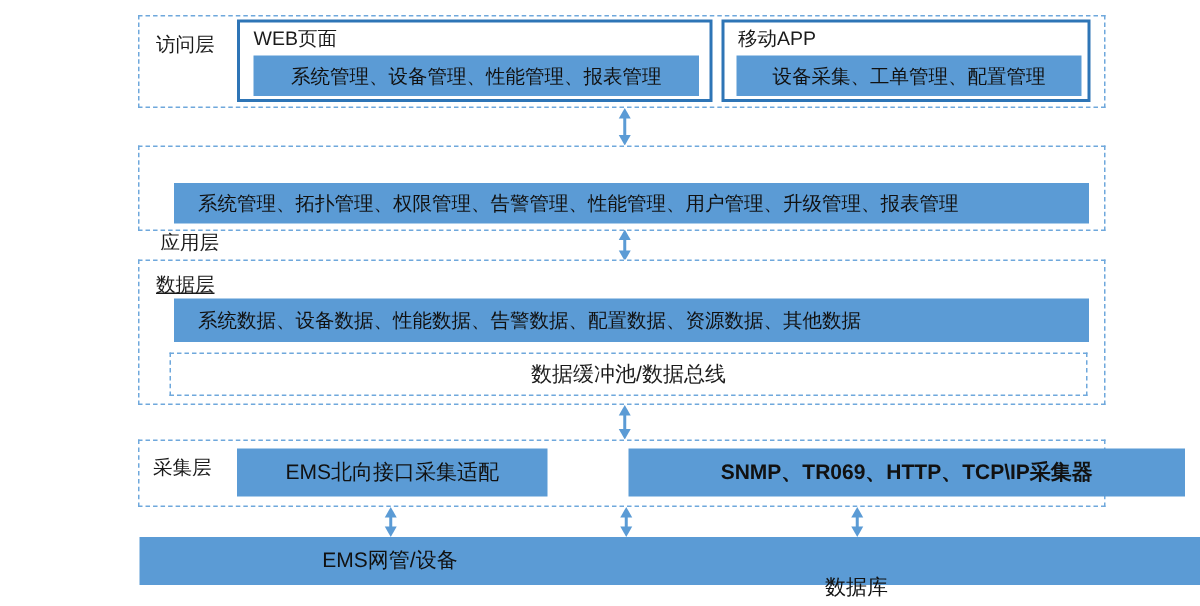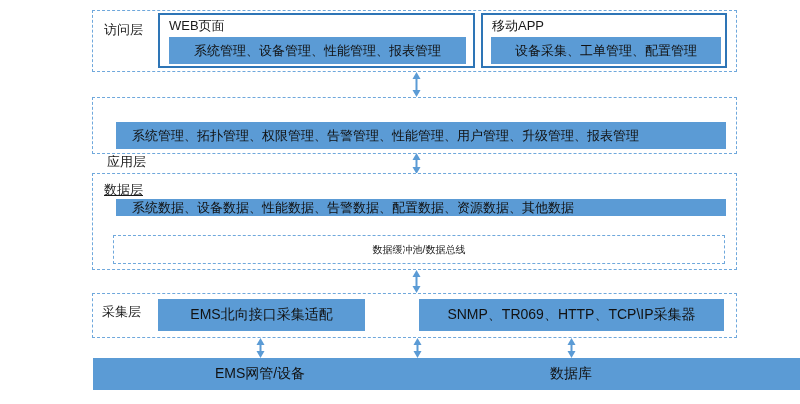--- a/index.html
+++ b/index.html
@@ -45,21 +45,21 @@
     align-items:center;
     white-space:nowrap;
     overflow:hidden;
   }
   .bar.center { justify-content:center; }
   .bar.left   { padding-left:16px; }
   .bus {
     position:absolute;
     border:1px dashed #6FA8DC;
     background:#ffffff;
-    font-size:10px;
+    font-size:14px;
     display:flex;
     align-items:center;
     justify-content:center;
   }
   .varrow { position:absolute; }
   .banner {
     position:absolute;
     left:93px; top:358px;
     width:726px; height:32px;
     background:#5B9BD5;
@@ -104,34 +104,34 @@
   </div>
 
   <svg class="varrow" style="left:410px; top:153px;" width="13" height="21" viewBox="0 0 13 21">
     <line x1="6.5" y1="5" x2="6.5" y2="16" stroke="#5B9BD5" stroke-width="2"></line>
     <polygon points="6.5,0 2.5,7 10.5,7" fill="#5B9BD5"></polygon>
     <polygon points="6.5,21 2.5,14 10.5,14" fill="#5B9BD5"></polygon>
   </svg>
 
   <div class="dashed-box" style="left:92px; top:173px; width:645px; height:97px;">
     <div class="layer-label" style="left:11px; top:7px;text-decoration:underline;">数据层</div>
-    <div class="bar left" style="left:23px; top:25px; width:610px; height:17px;">系统数据、设备数据、性能数据、告警数据、配置数据、资源数据、其他数据</div>
+    <div class="bar left" style="left:23px; top:25px; width:610px; height:29px;">系统数据、设备数据、性能数据、告警数据、配置数据、资源数据、其他数据</div>
     <div class="bus" style="left:20px; top:61px; width:612px; height:29px;">数据缓冲池/数据总线</div>
   </div>
 
   <svg class="varrow" style="left:410px; top:270px;" width="13" height="23" viewBox="0 0 13 23">
     <line x1="6.5" y1="5" x2="6.5" y2="18" stroke="#5B9BD5" stroke-width="2"></line>
     <polygon points="6.5,0 2.5,7 10.5,7" fill="#5B9BD5"></polygon>
     <polygon points="6.5,23 2.5,16 10.5,16" fill="#5B9BD5"></polygon>
   </svg>
 
   <div class="dashed-box" style="left:92px; top:293px; width:645px; height:45px;">
     <div class="layer-label" style="left:9px; top:9px;">采集层</div>
     <div class="bar center" style="left:65px; top:5px; width:207px; height:32px; font-size:14px;">EMS北向接口采集适配</div>
-    <div class="bar center" style="left:326px; top:5px; width:305px; height:32px; font-size:14px;">SNMP、TR069、HTTP、TCP\IP采集器</div>
+    <div class="bar center" style="left:326px; top:5px; width:371px; height:32px; font-size:14px;font-weight:bold;">SNMP、TR069、HTTP、TCP\IP采集器</div>
   </div>
 
   <svg class="varrow" style="left:254px; top:338px;" width="13" height="20" viewBox="0 0 13 20">
     <line x1="6.5" y1="5" x2="6.5" y2="15" stroke="#5B9BD5" stroke-width="2"></line>
     <polygon points="6.5,0 2.5,7 10.5,7" fill="#5B9BD5"></polygon>
     <polygon points="6.5,20 2.5,13 10.5,13" fill="#5B9BD5"></polygon>
   </svg>
   <svg class="varrow" style="left:411px; top:338px;" width="13" height="20" viewBox="0 0 13 20">
     <line x1="6.5" y1="5" x2="6.5" y2="15" stroke="#5B9BD5" stroke-width="2"></line>
     <polygon points="6.5,0 2.5,7 10.5,7" fill="#5B9BD5"></polygon>
@@ -139,16 +139,16 @@
   </svg>
   <svg class="varrow" style="left:565px; top:338px;" width="13" height="20" viewBox="0 0 13 20">
     <line x1="6.5" y1="5" x2="6.5" y2="15" stroke="#5B9BD5" stroke-width="2"></line>
     <polygon points="6.5,0 2.5,7 10.5,7" fill="#5B9BD5"></polygon>
     <polygon points="6.5,20 2.5,13 10.5,13" fill="#5B9BD5"></polygon>
   </svg>
 
   <div class="banner">
     <div class="banner-label" style="left:167px;">EMS网管/设备</div>
     <div class="banner-label" style="left:324px;margin-top:45px;">文件系统</div>
-    <div class="banner-label" style="left:478px;">数据库</div>
+    <div class="banner-label" style="left:478px;margin-top:18px;">数据库</div>
   </div>
 
 </div>
 
 </body></html>

